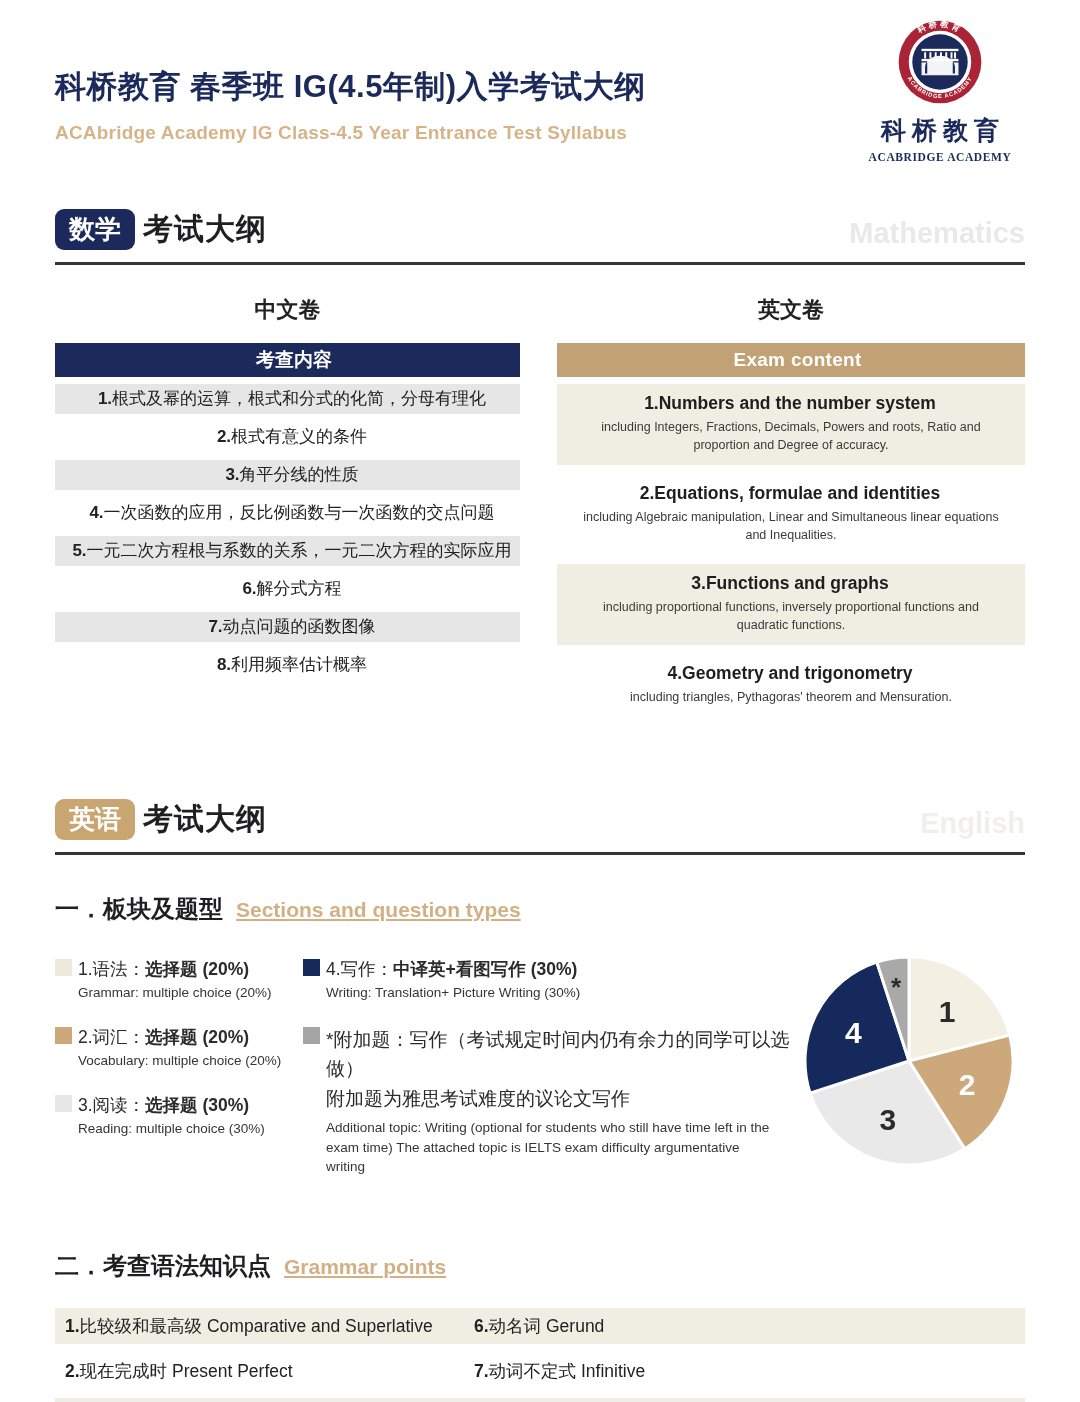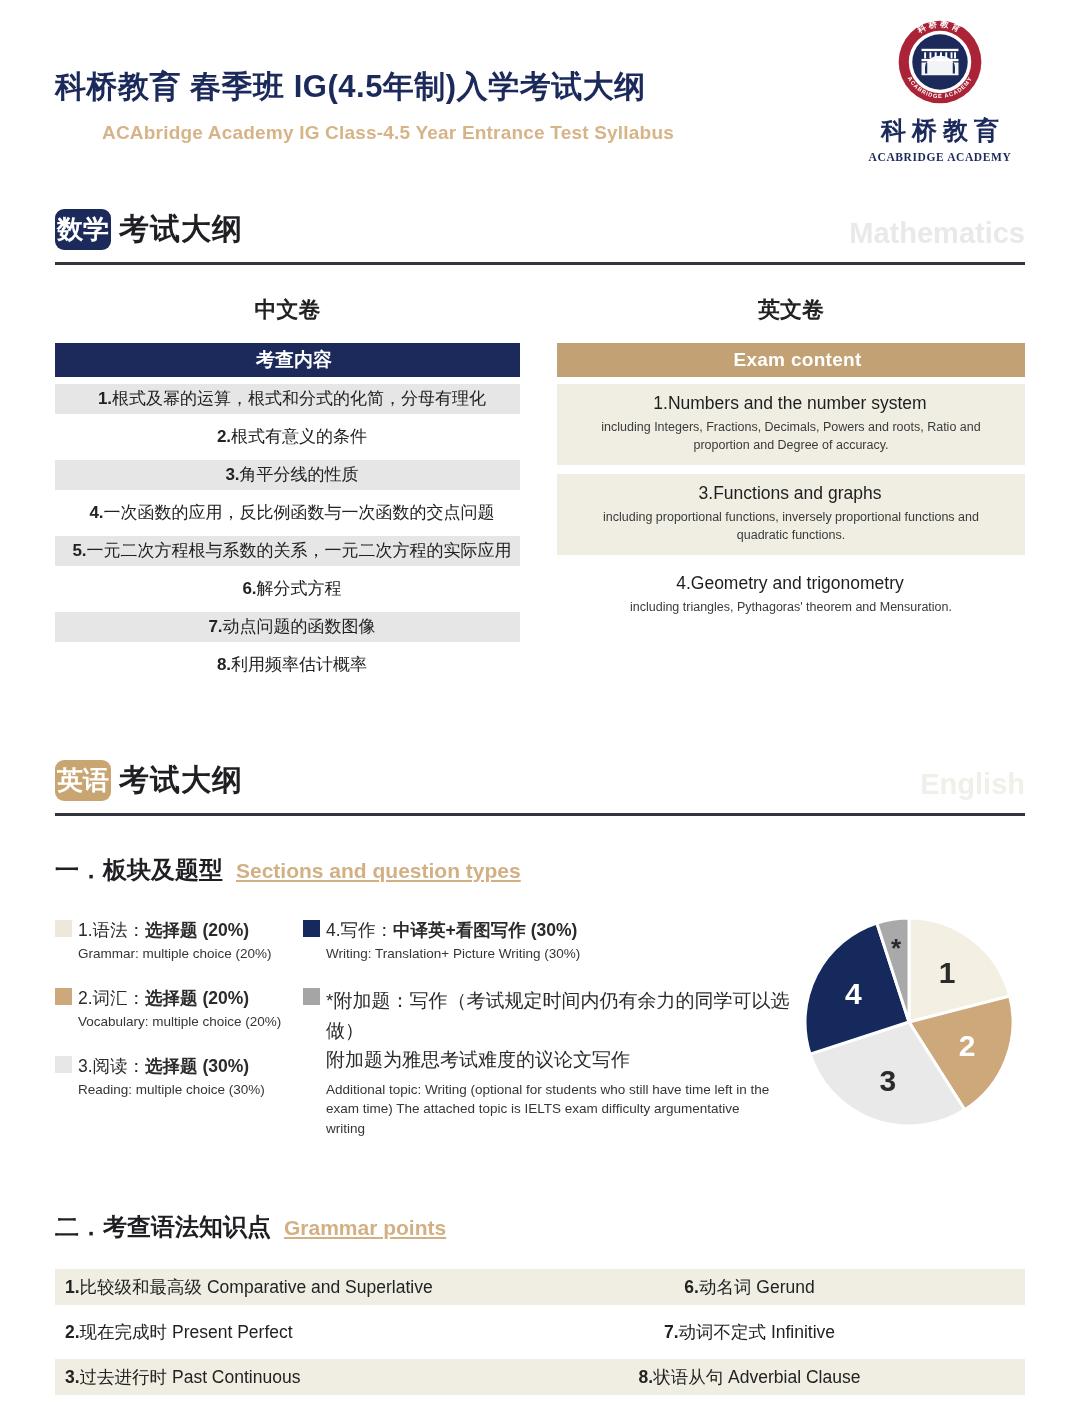--- a/index.html
+++ b/index.html
@@ -8,28 +8,28 @@
     width:1080px; height:1402px;
     font-family:"Liberation Sans", sans-serif;
     color:#26262a; overflow:hidden;
   }
   .page { width:1080px; height:1402px; padding:14px 55px 0 55px; position:relative; }
 
   
   .header { display:flex; justify-content:space-between; align-items:flex-start; }
   .head-left { padding-top:52px; }
   .doc-title { font-size:31px; font-weight:bold; color:#1b2a5b; letter-spacing:0.5px; }
-  .doc-subtitle { margin-top:14px; font-size:19px; font-weight:bold; color:#d7b487; letter-spacing:0.2px;margin-left:47px; }
+  .doc-subtitle { margin-top:14px; font-size:19px; font-weight:bold; color:#d7b487; letter-spacing:0.2px; }
   .logo { width:170px; display:flex; flex-direction:column; align-items:center; padding-top:4px; }
   .logo-cn { margin-top:8px; font-size:25px; font-weight:bold; color:#1b2a5b; letter-spacing:6px; text-indent:6px; white-space:nowrap; }
   .logo-en { margin-top:4px; font-size:11.5px; font-weight:bold; color:#1b2a5b; font-family:"Liberation Serif", serif; letter-spacing:0.6px; white-space:nowrap; }
 
   
   .sec-head { display:flex; align-items:flex-end; border-bottom:3px solid #33343c; padding-bottom:12px; }
-  .sec-badge { display:inline-block; border-radius:9px; color:#fff; font-size:26px; font-weight:bold; padding:5px 2px; line-height:1.2; }
+  .sec-badge { display:inline-block; border-radius:9px; color:#fff; font-size:26px; font-weight:bold; padding:5px 14px; line-height:1.2; }
   .badge-navy { background:#1b2a5b; }
   .badge-tan  { background:#c9a571; }
   .sec-title { font-size:30px; font-weight:bold; color:#1f1f23; margin-left:8px; letter-spacing:1px; }
   .sec-watermark { margin-left:auto; font-size:29px; font-weight:bold; }
   .wm-math { color:#e9e9e9; }
   .wm-eng  { color:#f0efea; }
   .math-section { margin-top:46px; }
   .english-section { margin-top:72px; }
 
   
@@ -37,21 +37,21 @@
   .col-l { width:465px; }
   .col-r { width:468px; }
   .col-title { font-size:22px; font-weight:bold; color:#222; margin-bottom:18px; }
   .bar { height:34px; line-height:34px; color:#fff; font-size:19px; font-weight:bold; padding-left:13px; margin-bottom:7px; }
   .bar-navy { background:#1b2a5b; }
   .bar-tan  { background:#c2a274; letter-spacing:0.3px; }
   .cn-item { min-height:30px; line-height:30px; font-size:17px; color:#222; padding-left:9px; margin-bottom:8px; white-space:nowrap; }
   .cn-item.shaded { background:#e6e6e6; }
   .en-item { padding:9px 12px 11px 10px; margin-bottom:9px; }
   .en-item.shaded { background:#f0eee3; }
-  .en-item-title { font-size:17.5px; font-weight:normal; color:#1e1e1e; }
+  .en-item-title { font-size:17.5px; font-weight:bold; color:#1e1e1e; }
   .en-item-desc { margin-top:5px; margin-left:9px; font-size:12.5px; line-height:1.4; color:#3a3a3a; max-width:430px; }
 
   
   .part-head { display:flex; align-items:baseline; margin-top:38px; }
   .part-head-cn { font-size:24px; font-weight:bold; color:#1f1f23; }
   .part-head-en { margin-left:13px; font-size:21px; font-weight:bold; color:#d2b084;text-decoration:underline; }
   .qt-wrap { display:flex; margin-top:32px; }
   .legend-grid { display:flex; gap:0; flex:1; }
   .legend-col-l { width:248px; }
   .legend-col-r { width:490px; }
@@ -61,21 +61,21 @@
   .legend-sub { margin-left:23px; margin-top:4px; font-size:13.5px; color:#353535; }
   .addl-lines { font-size:19px; color:#2b2b2b; line-height:1.55; }
   .addl-sub { margin-top:5px; margin-left:23px; font-size:13.5px; line-height:1.45; color:#353535; max-width:450px; }
   .pie-box { width:232px; flex:0 0 232px; margin-top:-12px; }
 
   
   .grammar { margin-top:26px; }
   .g-row { display:flex; align-items:center; height:36px; margin-bottom:9px; font-size:17.5px; color:#222; }
   .g-row.shaded { background:#f0eee3; }
   .g-cell-l { width:419px; padding-left:10px; }
-  .g-cell-r { flex:1;text-align:center; }
+  .g-cell-r { flex:1; }
   b.num { font-weight:bold; }
 </style>
 </head>
 <body>
 
 <div class="page">
 
   <div class="header">
     <div class="head-left">
       <div class="doc-title">科桥教育 春季班 IG(4.5年制)入学考试大纲</div>
@@ -141,20 +141,24 @@
       </div>
 
       <div class="col-r">
         <div class="col-title">英文卷</div>
         <div class="bar bar-tan">Exam content</div>
         <div>
             <div class="en-item shaded">
               <div class="en-item-title">1.Numbers and the number system</div>
               <div class="en-item-desc">including Integers, Fractions, Decimals, Powers and roots, Ratio and proportion and Degree of accuracy.</div>
             </div>
+            <div class="en-item">
+              <div class="en-item-title">2.Equations, formulae and identities</div>
+              <div class="en-item-desc">including Algebraic manipulation, Linear and Simultaneous linear equations and Inequalities.</div>
+            </div>
             <div class="en-item shaded">
               <div class="en-item-title">3.Functions and graphs</div>
               <div class="en-item-desc">including proportional functions, inversely proportional functions and quadratic functions.</div>
             </div>
             <div class="en-item">
               <div class="en-item-title">4.Geometry and trigonometry</div>
               <div class="en-item-desc">including triangles, Pythagoras' theorem and Mensuration.</div>
             </div>
           </div>
       </div>

